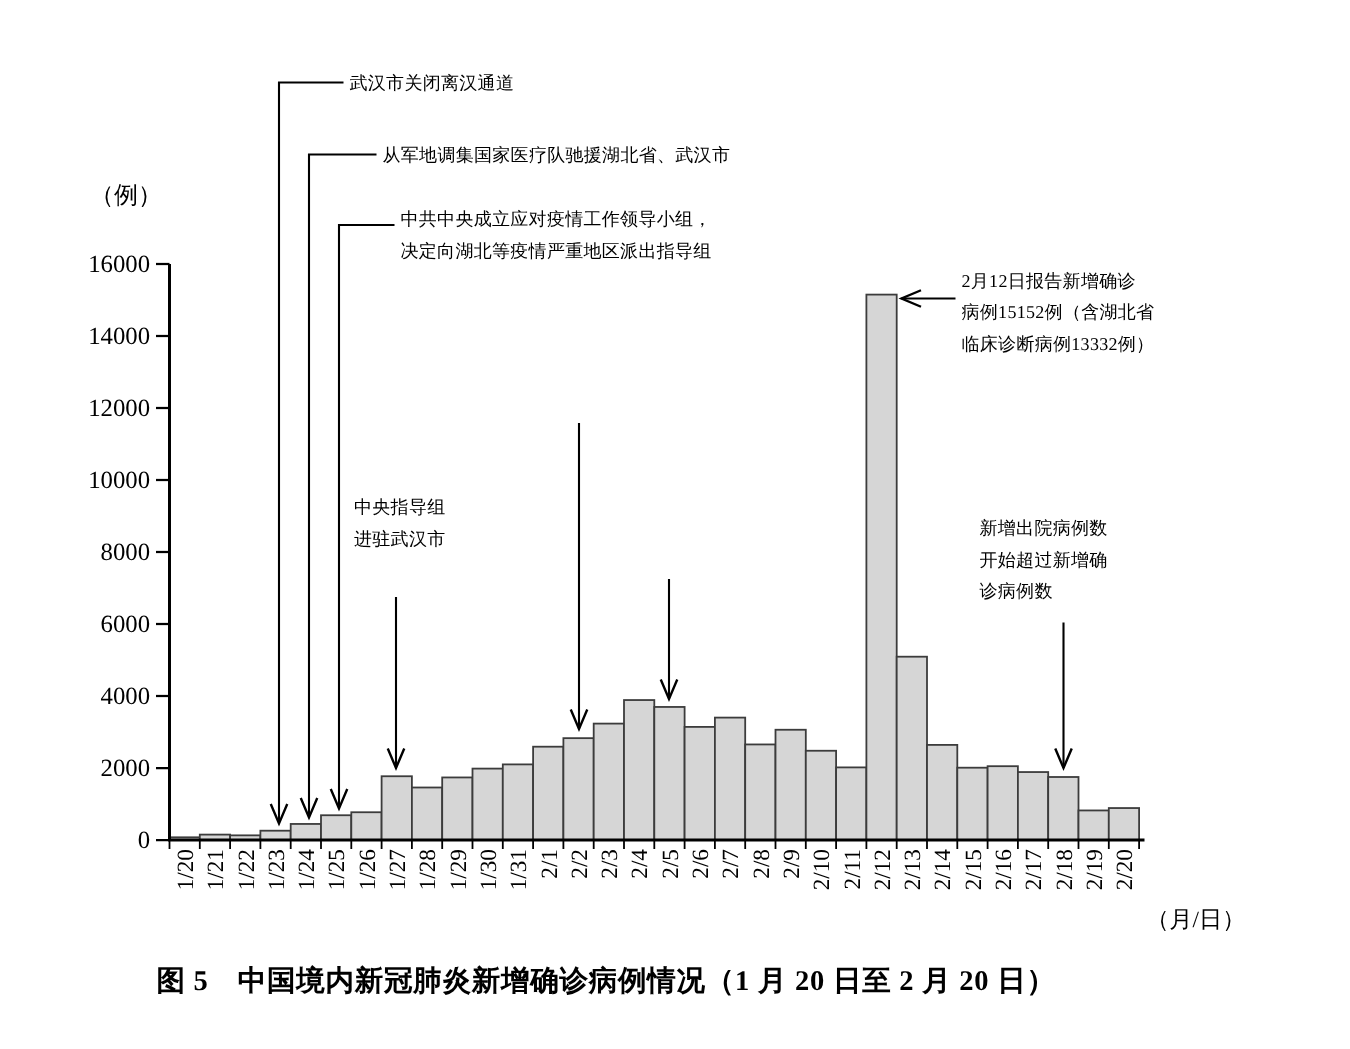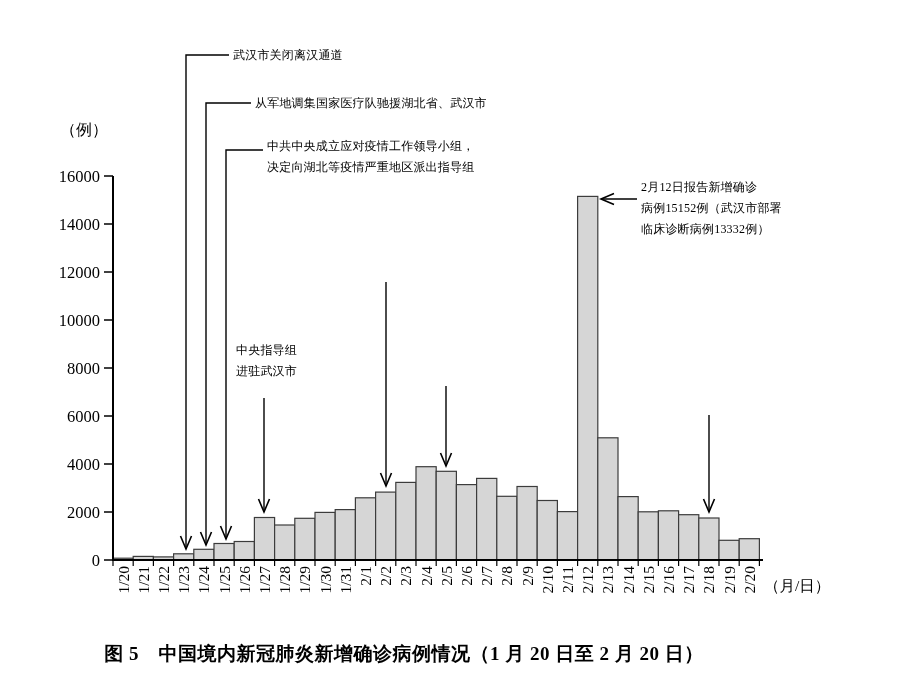--- a/index.html
+++ b/index.html
@@ -4,30 +4,30 @@
 <style>
   html,body{margin:0;padding:0;background:#fff;}
   #figure{
     position:relative;width:900px;height:699px;background:#ffffff;
     font-family:"Liberation Serif","DejaVu Serif",serif;color:#000;
     overflow:hidden;
   }
   #chart-svg{position:absolute;left:0;top:0;}
   .axis-unit{position:absolute;font-size:16px;white-space:nowrap;}
   #y-unit{left:60px;top:120px;}
-  #x-unit{left:764px;top:576px;font-size:15.5px;}
+  #x-unit{left:764px;top:603px;font-size:15.5px;}
   .annotation{
     position:absolute;font-size:12px;line-height:21px;
     white-space:pre-line;letter-spacing:0.2px;
   }
   .ann-0{left:233px;top:45px;}
   .ann-1{left:255px;top:93px;}
   .ann-2{left:267px;top:136px;}
   .ann-3{left:343px;top:197px;}
-  .ann-4{left:236px;top:340px;font-family:Liberation Serif, serif;}
+  .ann-4{left:236px;top:328px;font-family:Liberation Serif, serif;}
   .ann-5{left:404px;top:332px;}
   .ann-6{left:641px;top:177px;}
   .ann-7{left:653px;top:342px;}
   #caption{
     position:absolute;left:0;top:641px;width:808px;text-align:center;
     font-size:19px;font-weight:700;letter-spacing:0.5px;
   }
   text{font-family:"Liberation Serif","DejaVu Serif",serif;}
 </style>
 </head>
@@ -172,17 +172,20 @@
   <div id="y-unit" class="axis-unit">（例）</div>
   <div id="x-unit" class="axis-unit">（月/日）</div>
 
   <div class="annotation ann-0">武汉市关闭离汉通道</div>
   <div class="annotation ann-2">中共中央成立应对疫情工作领导小组，
 决定向湖北等疫情严重地区派出指导组</div>
   <div class="annotation ann-1">从军地调集国家医疗队驰援湖北省、武汉市</div>
   <div class="annotation ann-4">中央指导组
 进驻武汉市</div>
   <div class="annotation ann-6">2月12日报告新增确诊
-病例15152例（武汉市部署
+病例15152例（含湖北省
 临床诊断病例13332例）</div>
+  <div class="annotation ann-7">新增出院病例数
+开始超过新增确
+诊病例数</div>
 
   <div id="caption">图 5　中国境内新冠肺炎新增确诊病例情况（1 月 20 日至 2 月 20 日）</div>
 </div>
 
 </body></html>

